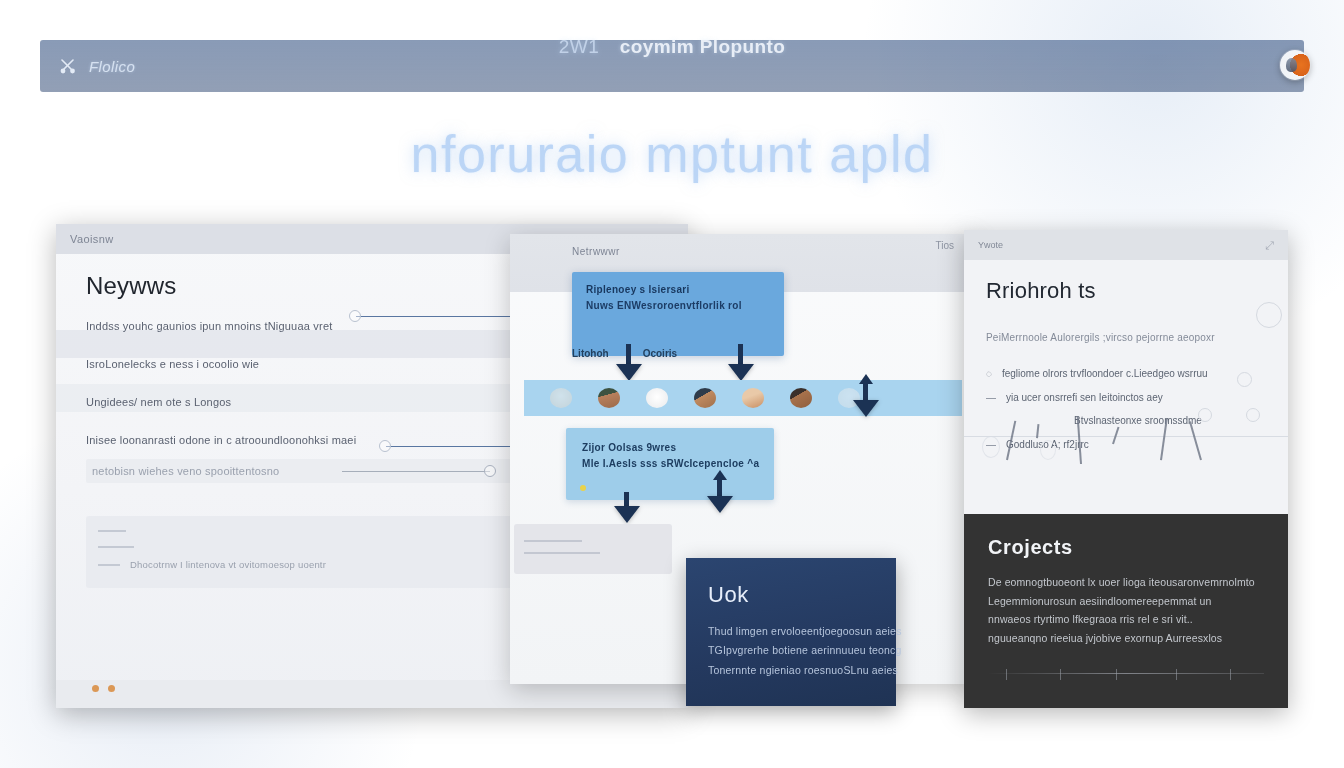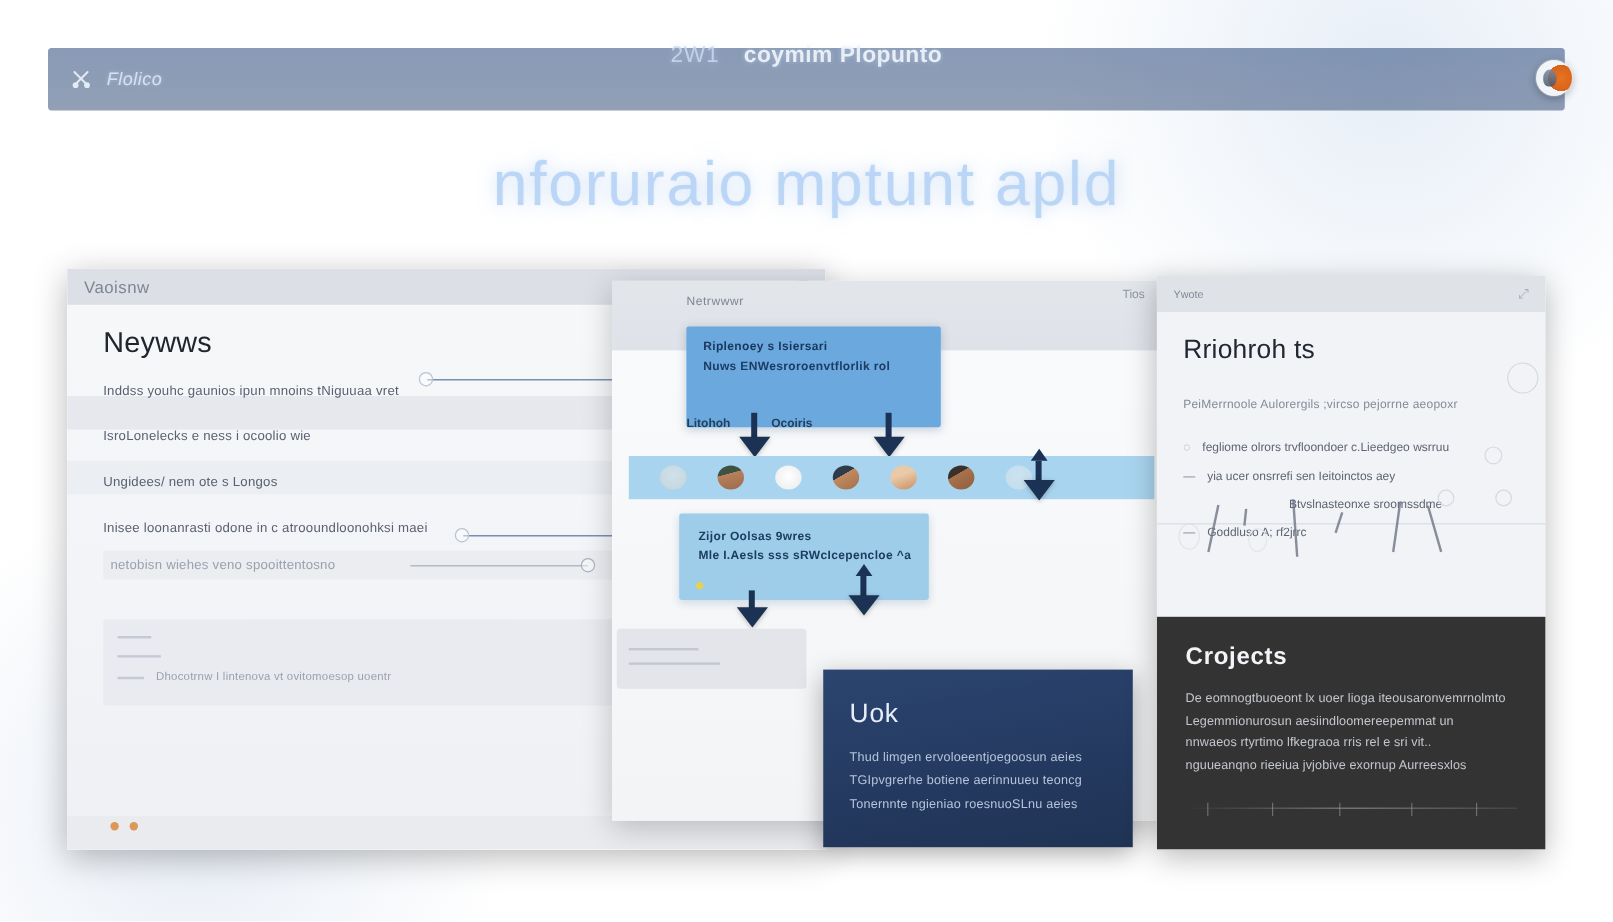--- a/index.html
+++ b/index.html
@@ -102,21 +102,21 @@
     background: linear-gradient(180deg,#f7f8fa 0%, #f3f4f7 55%, #eef0f4 100%);
     box-shadow: 0 6px 26px rgba(0,0,0,0.28);
     overflow: hidden;
   }
   .pl-toolbar {
     height: 30px; background: #dcdfe6;
     display: flex; align-items: center;
     padding: 0 14px; justify-content: space-between;
   }
   .pl-toolbar .tb-label {
-    font-size: 14px; color: #7e8594; letter-spacing: .4px;
+    font-size: 11px; color: #7e8594; letter-spacing: .4px;
     filter: blur(0.45px);
   }
   .pl-toolbar .tb-icons { display:flex; gap:9px; align-items:center; opacity:.5;}
   .tb-dot { width: 7px; height: 1.5px; background:#8a90a0; }
   .tb-sq { width: 9px; height: 11px; border:1.2px solid #8a90a0; border-radius:1px;}
   .pl-body { padding: 18px 30px 0 30px; position: relative; }
   .pl-heading {
     font-size: 24px; color: #21262e; font-weight: 400;
     letter-spacing: .2px; margin-bottom: 20px;
     filter: blur(0.35px);
@@ -240,21 +240,21 @@
   }
   .arrow-stem {
     position:absolute; width:5px; background:#1b3254;
   }
   .arrow-up {
     position:absolute; width:0;height:0;
     border-left:7px solid transparent; border-right:7px solid transparent;
     border-bottom:10px solid #1b3254;
   }
   .card-navy {
-    position:absolute; left:630px; top:334px; width:258px; height:148px;
+    position:absolute; left:630px; top:334px; width:210px; height:148px;
     background: linear-gradient(170deg,#2b4570 0%, #24395f 60%, #1f3354 100%);
     box-shadow: 0 6px 20px rgba(0,0,0,.32);
     padding: 24px 22px;
   }
   .card-navy .cn-title {
     font-size:22px; color:#e7eefa; font-weight:300;
     letter-spacing:.6px; margin-bottom:14px;
     filter: blur(0.4px);
   }
   .card-navy .cn-line {

